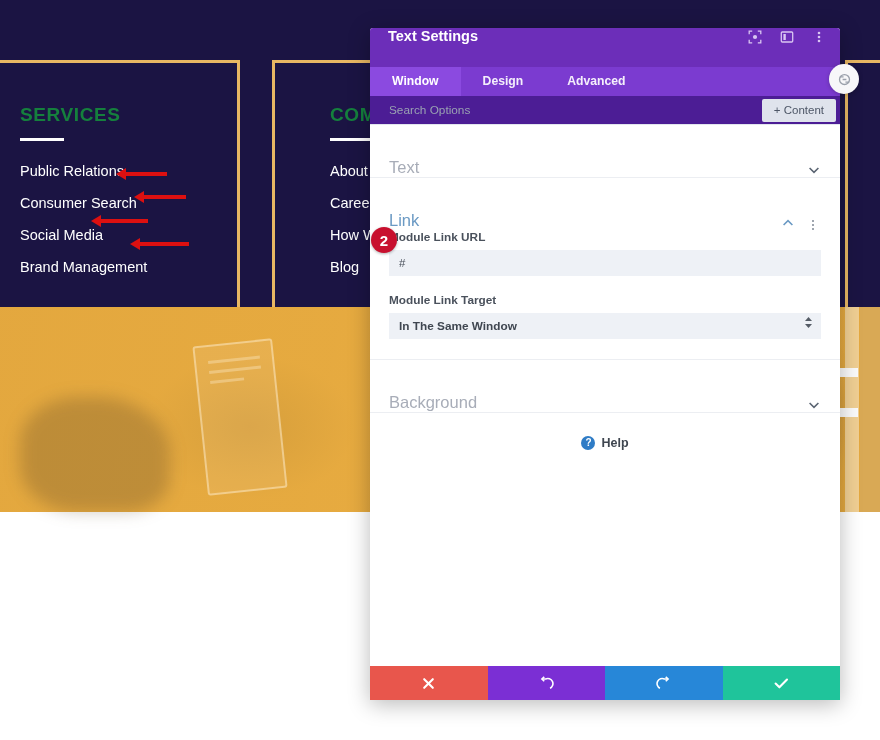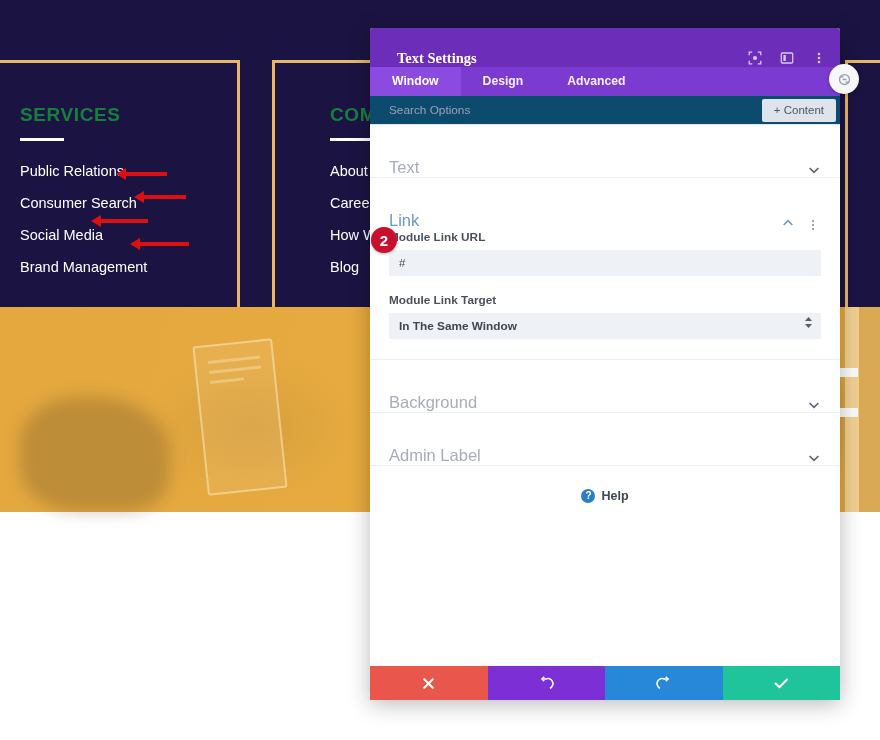--- a/index.html
+++ b/index.html
@@ -87,24 +87,23 @@
     position: absolute; left: 370px; top: 28px;
     width: 470px; height: 672px;
     background: #ffffff;
     box-shadow: 0 4px 22px rgba(0,0,0,0.28);
     display: flex; flex-direction: column;
     border-radius: 3px 3px 0 0;
     overflow: hidden;
   }
   .panel-header {
     height: 39px; background: #6c2eb9;
-    display: flex; align-items: flex-end;
-    padding: 0 12px 0 27px;
+    display: flex; align-items: flex-start;
+    padding: 0 12px 0 18px;
     flex: 0 0 auto;
-    font-family: Liberation Serif, serif;
   }
   .panel-title {
     color: #ffffff; font-size: 14.5px; font-weight: bold; flex: 1;
   }
   .hdr-icons { display: flex; align-items: center; gap: 14px; }
   .hdr-ico {
     width: 18px; height: 18px; display: flex; align-items: center;
     justify-content: center; cursor: pointer;
   }
   .hdr-ico svg { display: block; }
@@ -113,21 +112,21 @@
     height: 29px; background: #7b3bd0; display: flex; flex: 0 0 auto;
   }
   .tab {
     padding: 0 22px; height: 29px; line-height: 29px;
     color: #ffffff; font-size: 12.2px; font-weight: bold;
     cursor: pointer; opacity: 0.92;
   }
   .tab.active { background: #8b4ae0; opacity: 1; }
 
   .searchbar {
-    height: 29px; background: #0c4a6e;
+    height: 29px; background: #4c1d95;
     display: flex; align-items: center;
     padding-left: 19px; flex: 0 0 auto;
     border-bottom: 1px solid #e2e6ee;
   }
   .search-input {
     flex: 1; border: none; background: transparent; outline: none;
     font-family: "Liberation Sans", sans-serif;
     font-size: 11.8px; color: #8a93a5;
   }
   .search-input::placeholder { color: #9aa2b2; }
@@ -381,28 +380,20 @@
 
       <div class="accordion">
         <div class="acc-head">
           <div class="acc-title">Background</div>
           <svg class="chev" viewBox="0 0 14 14" fill="none" stroke="currentColor" stroke-width="1.6">
             <path d="M2.6 5 7 9.3 11.4 5"></path>
           </svg>
         </div>
       </div>
 
-      <div class="accordion">
-        <div class="acc-head">
-          <div class="acc-title">Admin Label</div>
-          <svg class="chev" viewBox="0 0 14 14" fill="none" stroke="currentColor" stroke-width="1.6">
-            <path d="M2.6 5 7 9.3 11.4 5"></path>
-          </svg>
-        </div>
-      </div>
 
       <div class="help-row">
         <span class="help-circle">?</span>
         <span class="help-text">Help</span>
       </div>
     </div>
 
     <div class="panel-footer">
       <div class="foot-btn foot-cancel">
         <svg width="13" height="13" viewBox="0 0 13 13">

